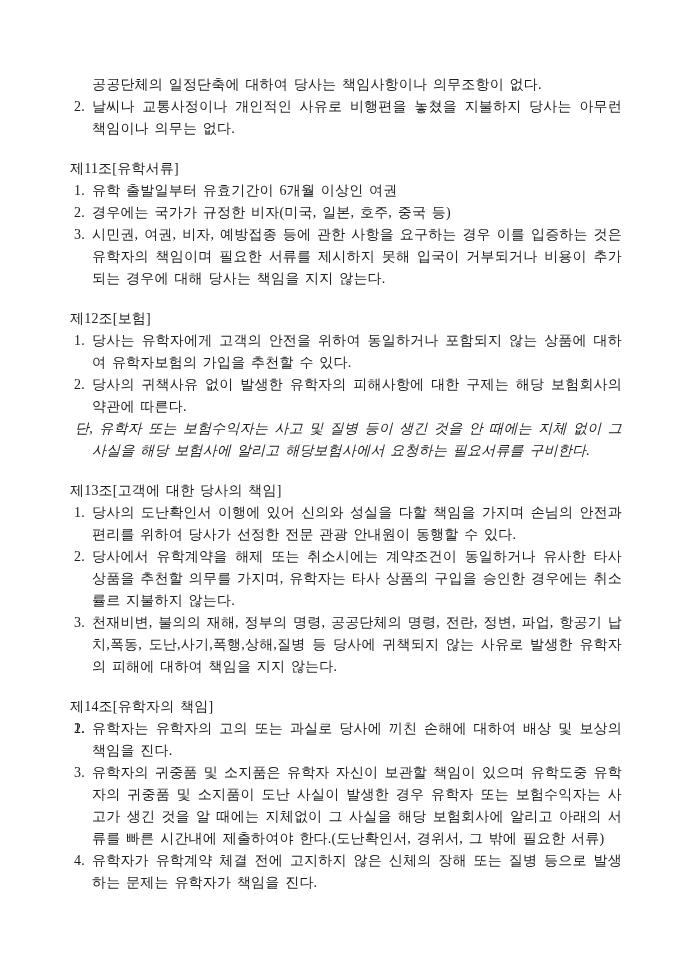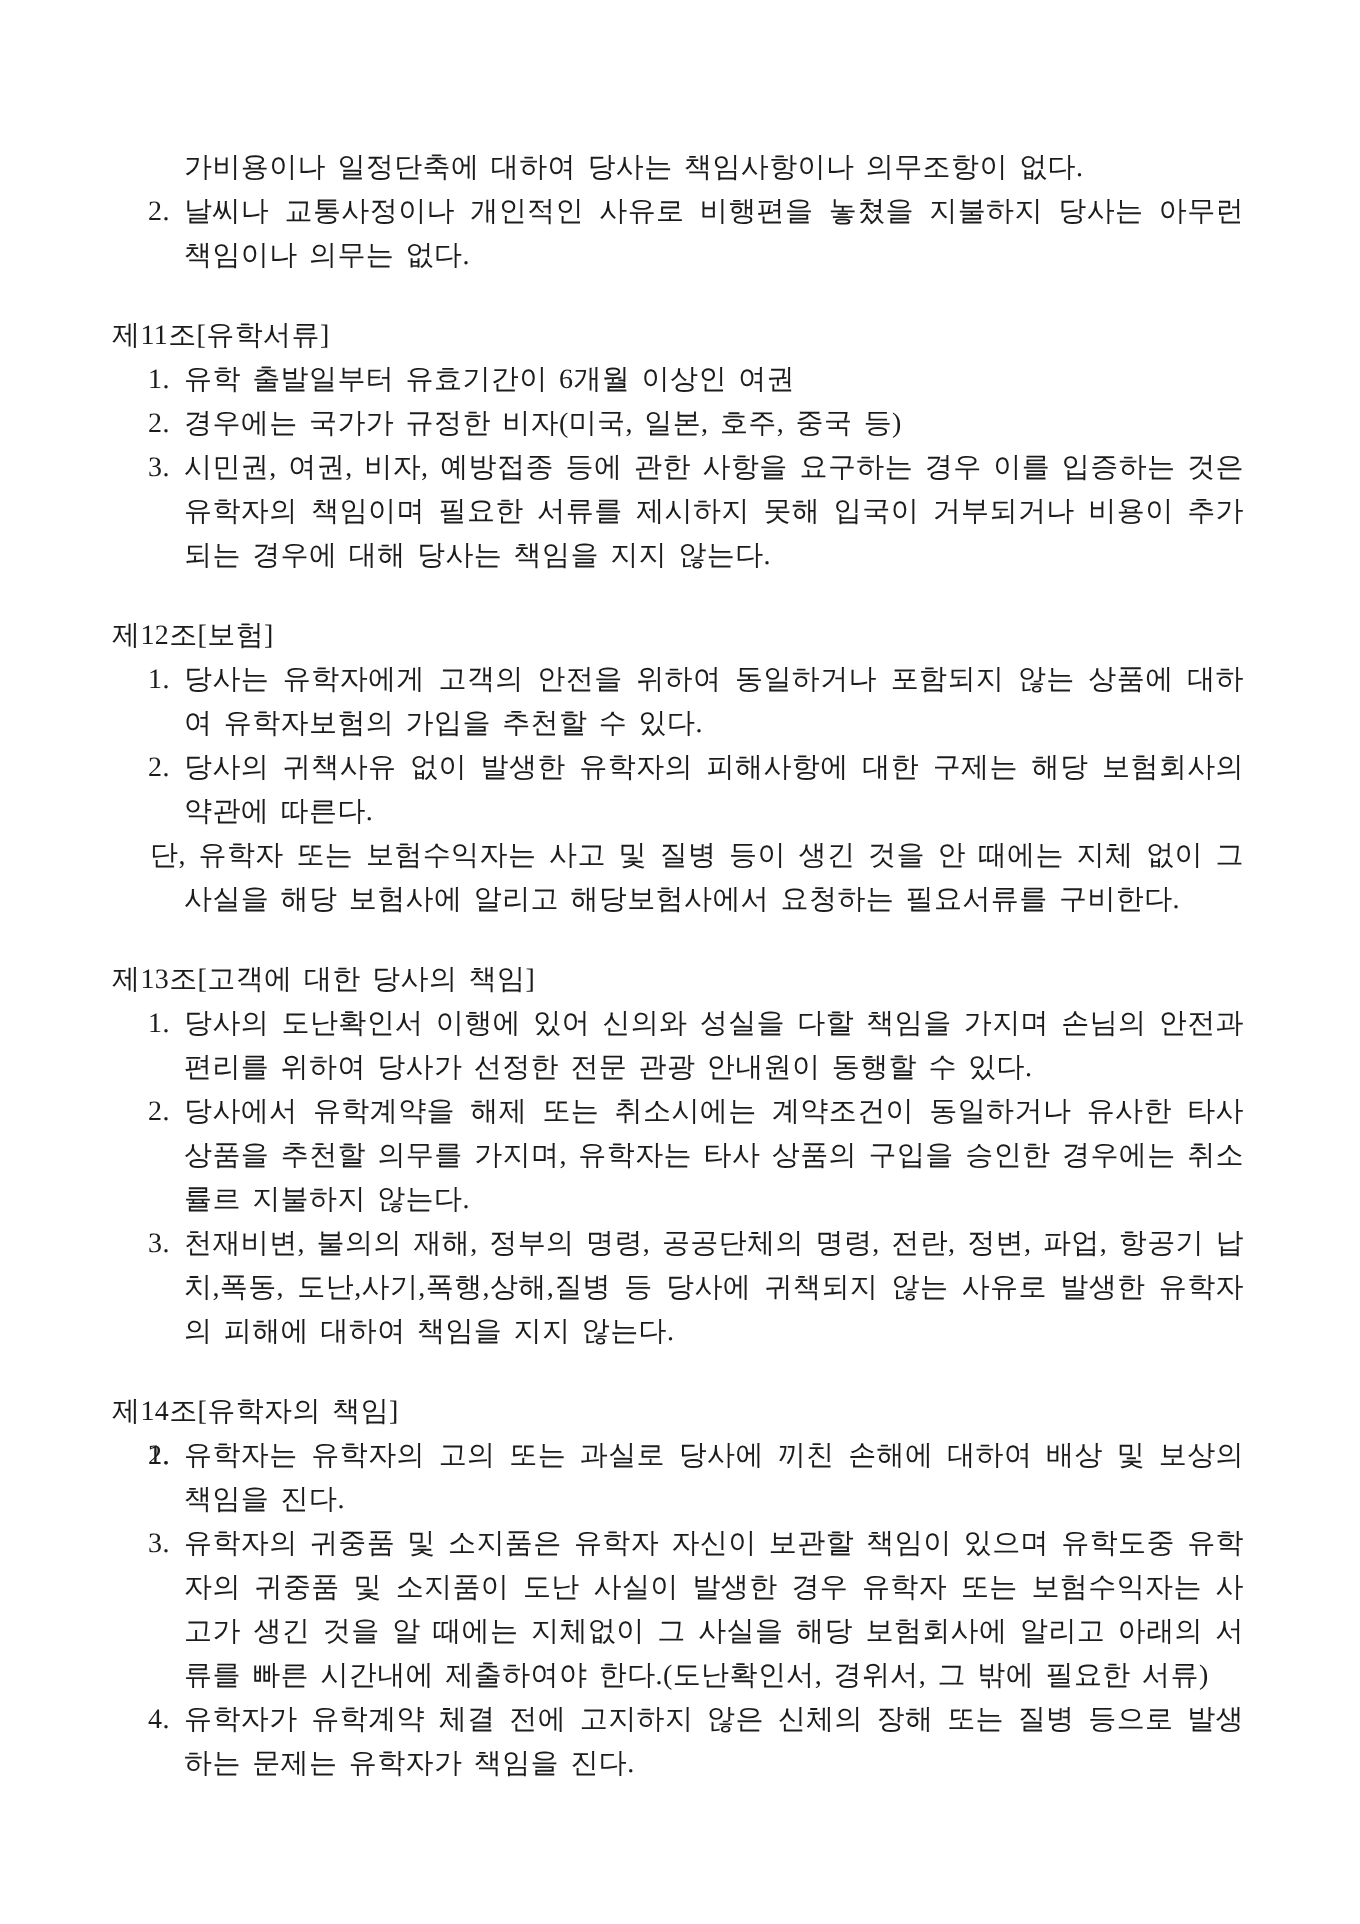--- a/index.html
+++ b/index.html
@@ -17,48 +17,49 @@
     width: 566px;
     font-family: "Liberation Serif", "DejaVu Serif", serif;
     font-size: 14px;
     line-height: 22px;
     color: #1c1c1c;
     word-spacing: 2px;
     letter-spacing: 0.2px;
   }
   p { margin: 0; }
   .section { margin-top: 18px; }
-  .section-title { text-align: left; }
+  .section-title { text-align: left; margin-left: 14px; }
   .cont {
     padding-left: 36px;
     text-align: justify;
   }
   .item {
     position: relative;
     padding-left: 36px;
     text-align: justify;
   }
   .item .num {
     position: absolute;
     left: 18px;
     top: 0;
   }
   .note {
     padding-left: 36px;
     text-indent: -17px;
     text-align: justify;
+    font-style: italic;
   }
 </style>
 </head>
 <body>
 
 <div class="doc">
 
   <div>
-    <p class="cont">가비용이나 일정단축에 대하여 당사는 책임사항이나 의무조항이 없다.</p>
+    <p class="cont">공공단체의 일정단축에 대하여 당사는 책임사항이나 의무조항이 없다.</p>
     <p class="item">
       <span class="num">2.</span>
       <span>날씨나 교통사정이나 개인적인 사유로 비행편을 놓쳤을 지불하지 당사는 아무런 책임이나 의무는 없다.</span>
     </p>
   </div>
 
   <div class="section">
     <p class="section-title">제11조[유학서류]</p>
     <p class="item">
       <span class="num">1.</span>

